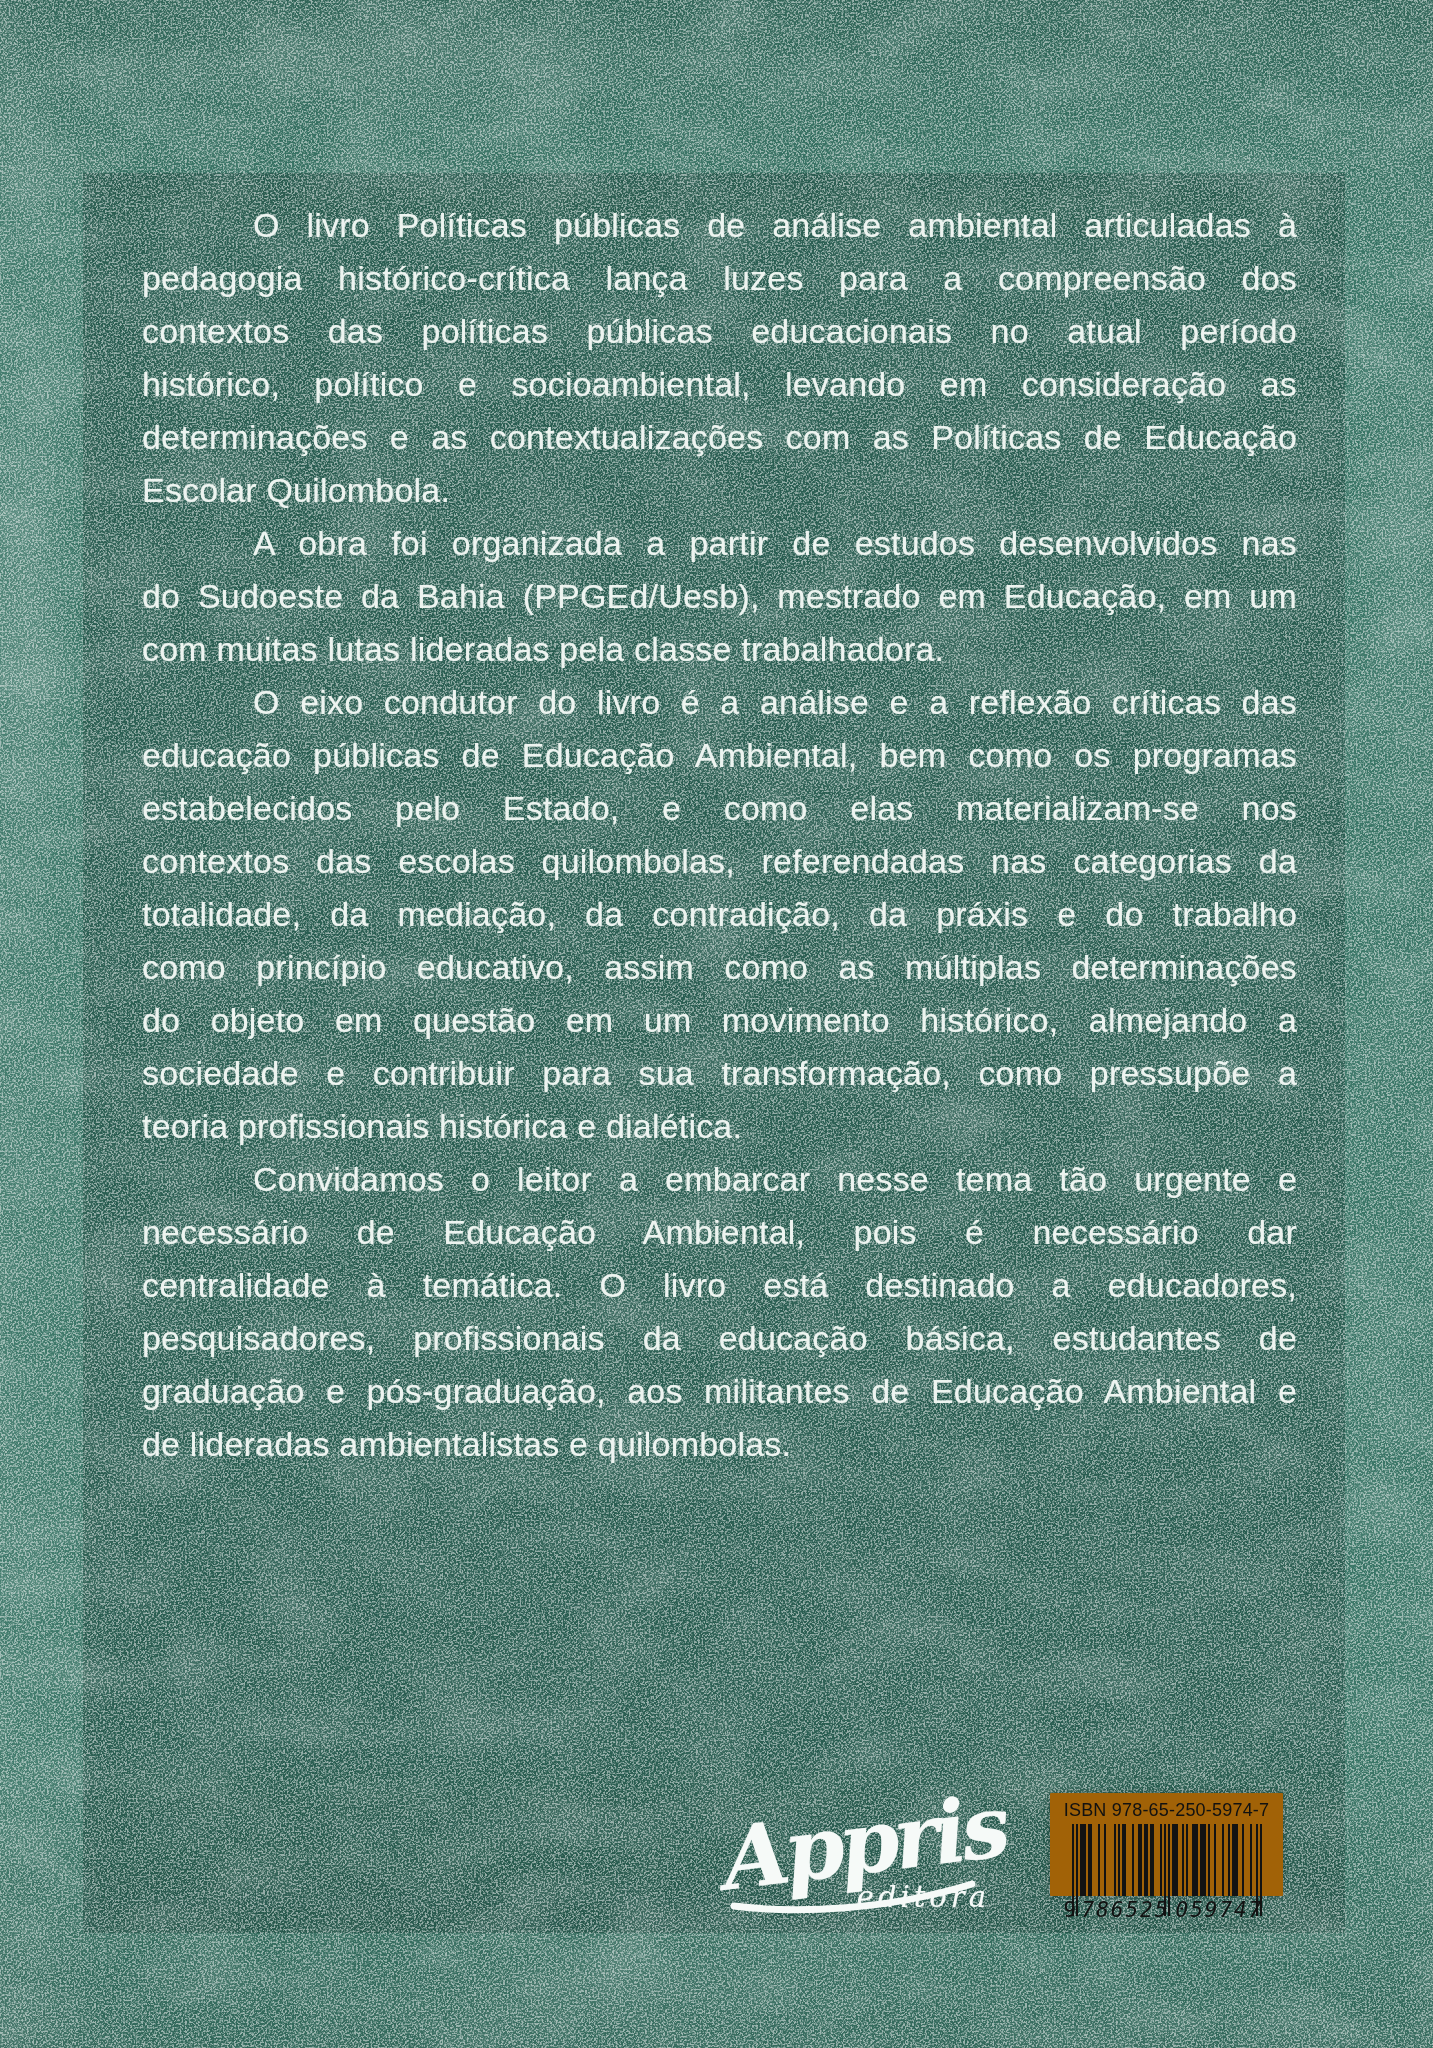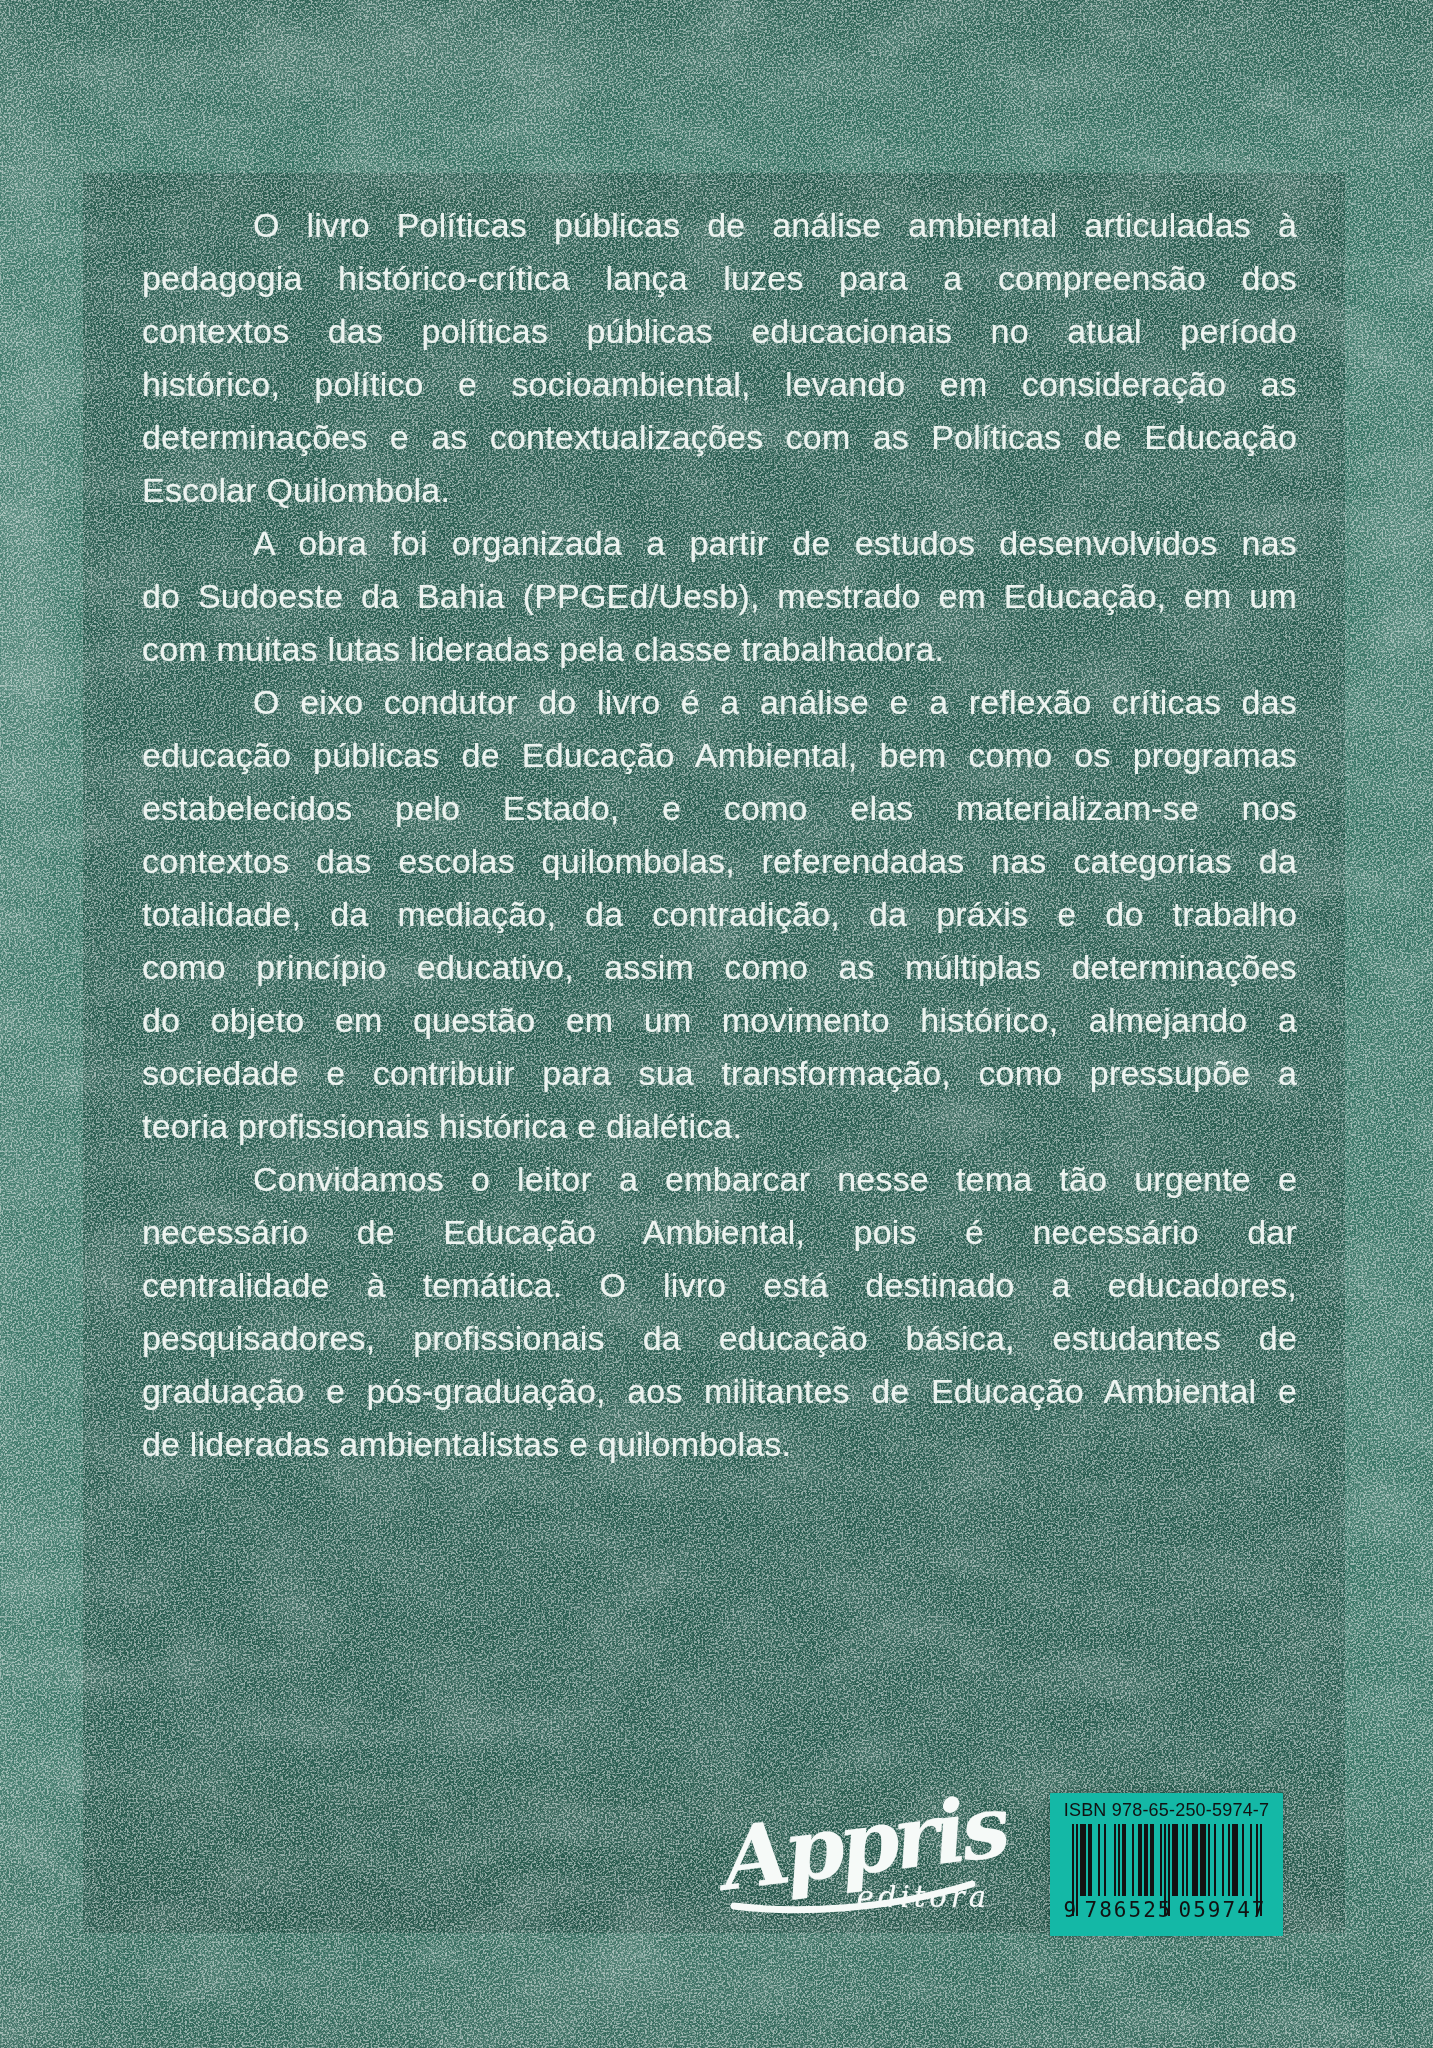--- a/index.html
+++ b/index.html
@@ -46,43 +46,43 @@
   }
   .logo-swash{position:absolute;left:6px;top:78px;}
   .logo-editora{
     font-family:"DejaVu Serif",serif;font-style:italic;
     font-size:29px;letter-spacing:4px;margin-top:-6px;
     text-align:right;padding-right:12px;
     text-shadow:0 0 1px rgba(255,255,255,0.6);
   }
 
   .barcode-box{
-    position:absolute;left:1050px;top:1793px;width:233px;height:143px;
-    background:#14b8a6;border-radius:1px;
+    position:absolute;left:1050px;top:1793px;width:233px;height:103px;
+    background:#a16207;border-radius:1px;
     box-shadow:0 0 6px rgba(0,0,0,0.25);
   }
   .isbn-label{
     margin-top:7px;text-align:center;
     font-size:18px;color:#111111;letter-spacing:0.2px;
     font-family:"Liberation Sans",sans-serif;
   }
   .bars{
     height:94px;margin-top:3px;
     display:flex;align-items:flex-start;justify-content:center;
   }
   .module{width:2px;height:72px;background:transparent;}
   .module.bar{background:#121212;}
   .module.bar.guard{height:92px;}
   .digits{
     display:flex;width:206px;margin:-20px auto 0 auto;
     font-family:"DejaVu Sans Mono",monospace;
     font-size:21px;color:#111111;position:relative;
   }
   .digit-9{width:18px;text-align:left;}
-  .digit-g{flex:1;text-align:center;letter-spacing:2px;}
+  .digit-g{flex:1;letter-spacing:2px;font-style:italic;}
 </style>
 </head>
 <body>
 
 <div class="cover">
 
   <div class="panel"></div>
 
   <svg class="texture" width="1433" height="2048" viewBox="0 0 1433 2048" xmlns="http://www.w3.org/2000/svg">
     <defs>

